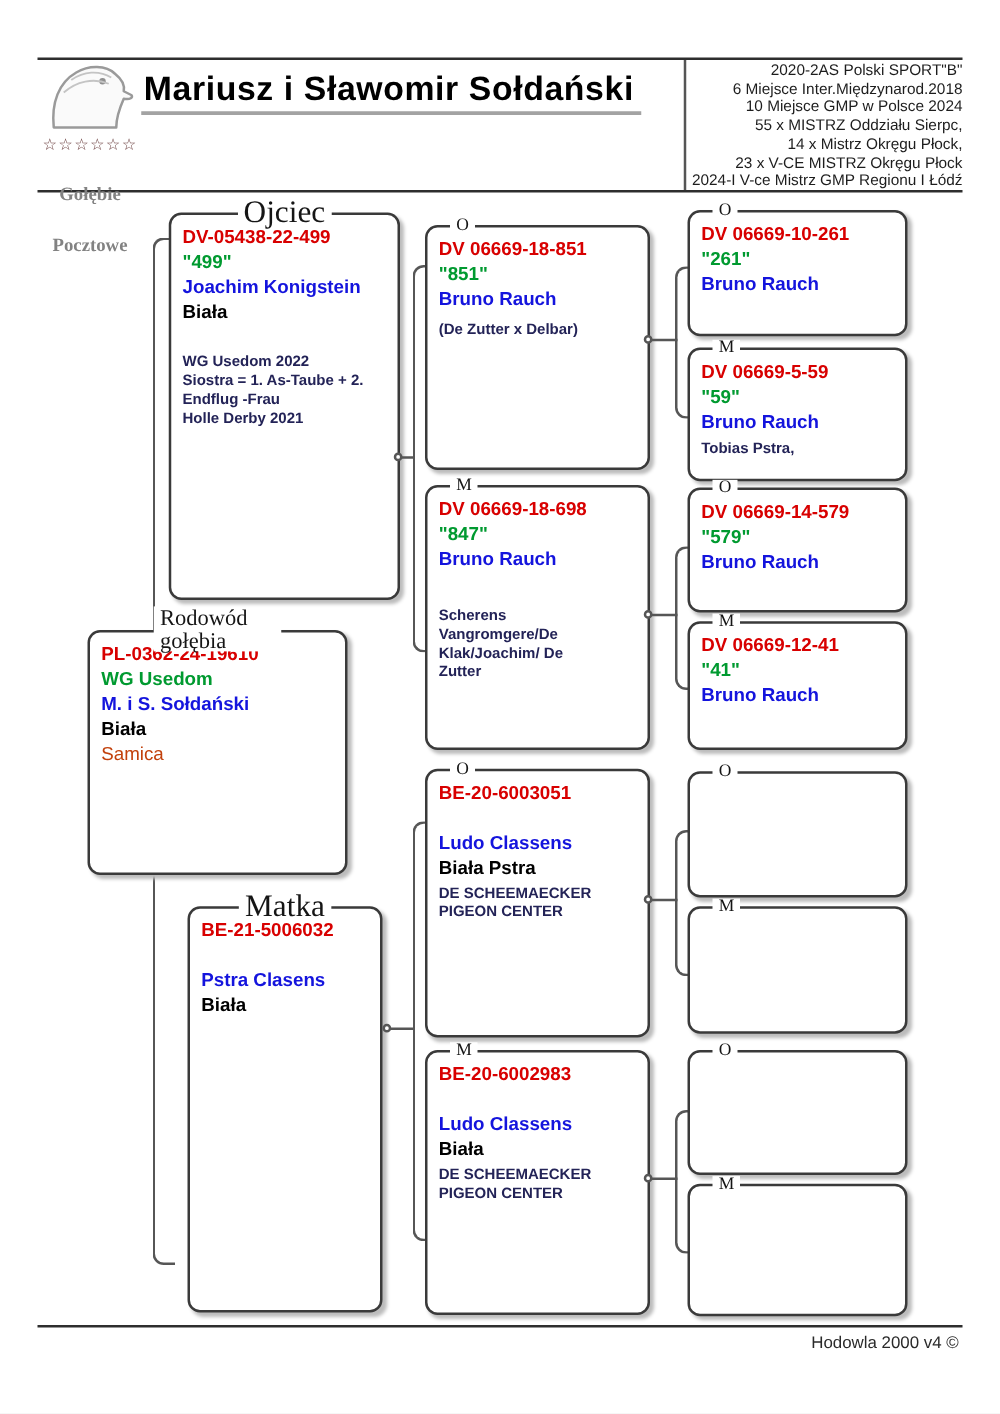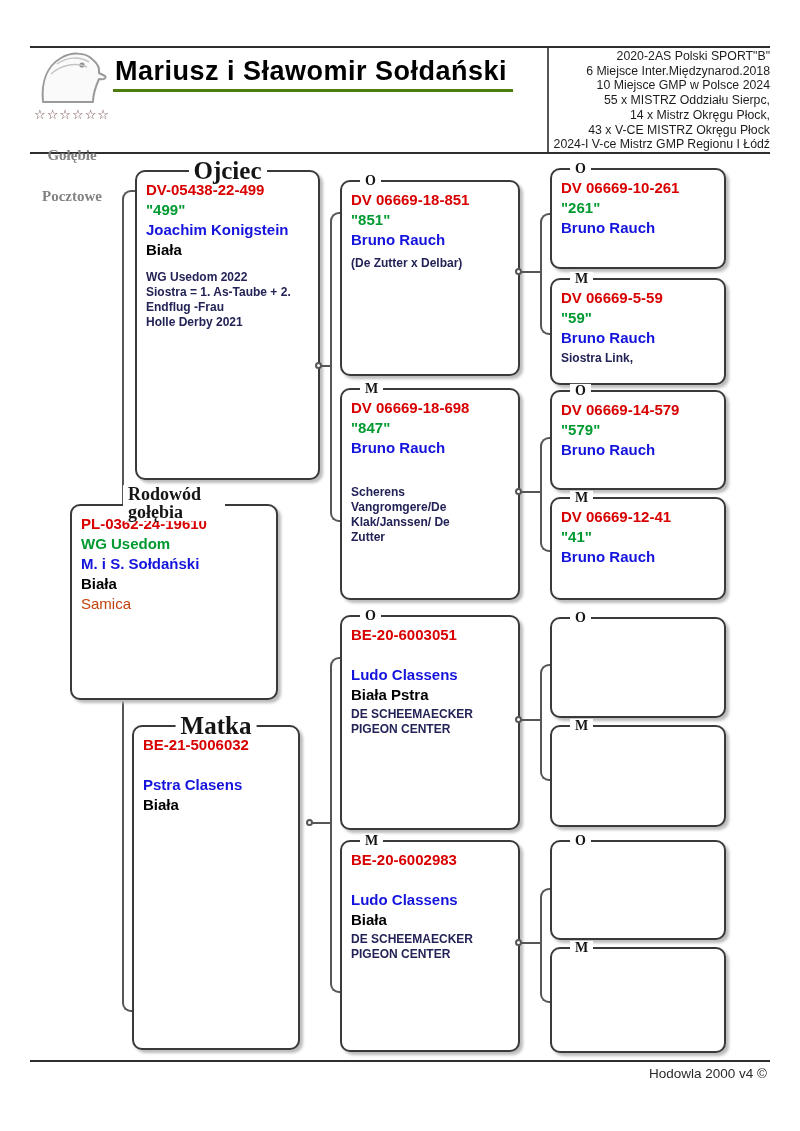--- a/index.html
+++ b/index.html
@@ -3,34 +3,34 @@
 <meta charset="utf-8">
 <style>
   html,body{margin:0;padding:0;background:#e9e9e9;}
   .page{position:relative;width:800px;height:1131px;margin:0 auto;background:#ffffff;
         font-family:"Liberation Sans",sans-serif;color:#000;overflow:hidden;}
   .rule{position:absolute;height:2px;background:#2e2e2e;}
   .vrule{position:absolute;width:2px;background:#555;}
 
   
   .brand-title{position:absolute;left:113px;top:56px;font-size:27px;font-weight:bold;
-               letter-spacing:0.5px;border-bottom:3px solid #4d7c0f;padding:0 6px 2px 2px;display:inline-block;}
+               letter-spacing:0.5px;border-bottom:3px solid #a3a3a3;padding:0 6px 2px 2px;display:inline-block;}
   .contact{position:absolute;left:116px;top:93px;font-size:15px;line-height:19px;color:#111;}
   .achievements{position:absolute;right:30px;top:49px;width:232px;text-align:right;
                 font-size:12.3px;line-height:14.7px;color:#1d1d1d;}
   .logo{position:absolute;left:32px;top:52px;width:80px;text-align:center;}
   .logo .stars{font-size:13px;letter-spacing:1px;color:#6e4343;line-height:13px;}
   .logo .lname{font-family:"Liberation Serif",serif;font-weight:bold;color:#828282;
                font-size:15px;line-height:14px;margin-top:27px;}
 
   
   .pbox{position:absolute;background:#fff;border:2px solid #3a3a3a;border-radius:10px;
         box-shadow:3px 3px 3px #bcbcbc;padding:8px 9px 4px 9px;box-sizing:border-box;z-index:2;}
   .ptitle{position:absolute;top:0;transform:translateY(-58%);background:#fff;padding:0 5px;
-          font-family:"Liberation Serif",serif;font-weight:bold;color:#151515;line-height:1;z-index:4;}
+          font-family:"Liberation Serif",serif;font-weight:normal;color:#151515;line-height:1;z-index:4;}
   .ptitle.center{left:50%;transform:translate(-50%,-58%);}
   .ptitle.left{left:18px;}
   .t-big{font-size:25px;}
   .t-med{font-size:18px;}
   .t-sm{font-size:14px;}
   .ring,.gname,.owner,.pcolor,.sex{font-size:15px;line-height:20px;min-height:20px;}
   .ring{color:#d80000;font-weight:bold;}
   .gname{color:#009a30;font-weight:bold;}
   .owner{color:#1414dd;font-weight:bold;}
   .pcolor{color:#000;font-weight:bold;}
@@ -67,21 +67,21 @@
   </div>
 
   <div class="brand-title">Mariusz i Sławomir Sołdański</div>
 
   <div class="achievements">
     <div>2020-2AS Polski SPORT"B"</div>
     <div>6 Miejsce Inter.Międzynarod.2018</div>
     <div>10 Miejsce GMP w Polsce 2024</div>
     <div>55 x MISTRZ Oddziału Sierpc,</div>
     <div>14 x Mistrz Okręgu Płock,</div>
-    <div>43 x V-CE MISTRZ Okręgu Płock</div>
+    <div>23 x V-CE MISTRZ Okręgu Płock</div>
     <div>2024-I V-ce Mistrz GMP Regionu I Łódź</div>
   </div>
 
   <div class="bracket" style="left:122px;top:190px;width:16px;height:818px;"></div>
   <div class="bracket" style="left:330px;top:212px;width:12px;height:306px;"></div>
   <div class="bracket" style="left:330px;top:657px;width:12px;height:332px;"></div>
   <div class="bracket" style="left:540px;top:213px;width:12px;height:118px;"></div>
   <div class="bracket" style="left:540px;top:437px;width:12px;height:111px;"></div>
   <div class="bracket" style="left:540px;top:664px;width:12px;height:113px;"></div>
   <div class="bracket" style="left:540px;top:888px;width:12px;height:111px;"></div>
@@ -108,27 +108,27 @@
     <div class="pcolor">Biała</div>
     <div class="sex">Samica</div>
   </div>
 
   <div class="pbox" style="left:135px;top:170px;width:185px;height:310px;">
     <span class="ptitle center t-big">Ojciec</span>
     <div class="ring">DV-05438-22-499</div>
     <div class="gname">"499"</div>
     <div class="owner">Joachim Konigstein</div>
     <div class="pcolor">Biała</div>
-    <div class="notes" style="margin-top:10px;">WG Usedom 2022
+    <div class="notes" style="margin-top:22px;">WG Usedom 2022
 Siostra = 1. As-Taube + 2.
 Endflug -Frau
 Holle Derby 2021</div>
   </div>
 
-  <div class="pbox" style="left:132px;top:725px;width:168px;height:325px;">
+  <div class="pbox" style="left:150px;top:725px;width:156px;height:325px;">
     <span class="ptitle center t-big">Matka</span>
     <div class="ring">BE-21-5006032</div>
     <div class="gname"></div>
     <div class="owner">Pstra Clasens</div>
     <div class="pcolor">Biała</div>
   </div>
 
   <div class="pbox" style="left:340px;top:180px;width:180px;height:196px;">
     <span class="ptitle left t-sm">O</span>
     <div class="ring">DV 06669-18-851</div>
@@ -137,21 +137,21 @@
     <div class="notes" style="">(De Zutter x Delbar)</div>
   </div>
 
   <div class="pbox" style="left:340px;top:388px;width:180px;height:212px;">
     <span class="ptitle left t-sm">M</span>
     <div class="ring">DV 06669-18-698</div>
     <div class="gname">"847"</div>
     <div class="owner">Bruno Rauch</div>
     <div class="notes" style="margin-top:27px;">Scherens
 Vangromgere/De
-Klak/Janssen/ De
+Klak/Joachim/ De
 Zutter</div>
   </div>
 
   <div class="pbox" style="left:340px;top:615px;width:180px;height:215px;">
     <span class="ptitle left t-sm">O</span>
     <div class="ring">BE-20-6003051</div>
     <div class="gname"></div>
     <div class="owner">Ludo Classens</div>
     <div class="pcolor">Biała Pstra</div>
     <div class="notes" style="margin-top:2px;">DE SCHEEMAECKER
@@ -173,21 +173,21 @@
     <div class="ring">DV 06669-10-261</div>
     <div class="gname">"261"</div>
     <div class="owner">Bruno Rauch</div>
   </div>
 
   <div class="pbox" style="left:550px;top:278px;width:176px;height:107px;">
     <span class="ptitle left t-sm">M</span>
     <div class="ring">DV 06669-5-59</div>
     <div class="gname">"59"</div>
     <div class="owner">Bruno Rauch</div>
-    <div class="notes" style="margin-top:3px;">Siostra Link,</div>
+    <div class="notes" style="margin-top:3px;">Tobias Pstra,</div>
   </div>
 
   <div class="pbox" style="left:550px;top:390px;width:176px;height:100px;">
     <span class="ptitle left t-sm">O</span>
     <div class="ring">DV 06669-14-579</div>
     <div class="gname">"579"</div>
     <div class="owner">Bruno Rauch</div>
   </div>
 
   <div class="pbox" style="left:550px;top:497px;width:176px;height:103px;">

